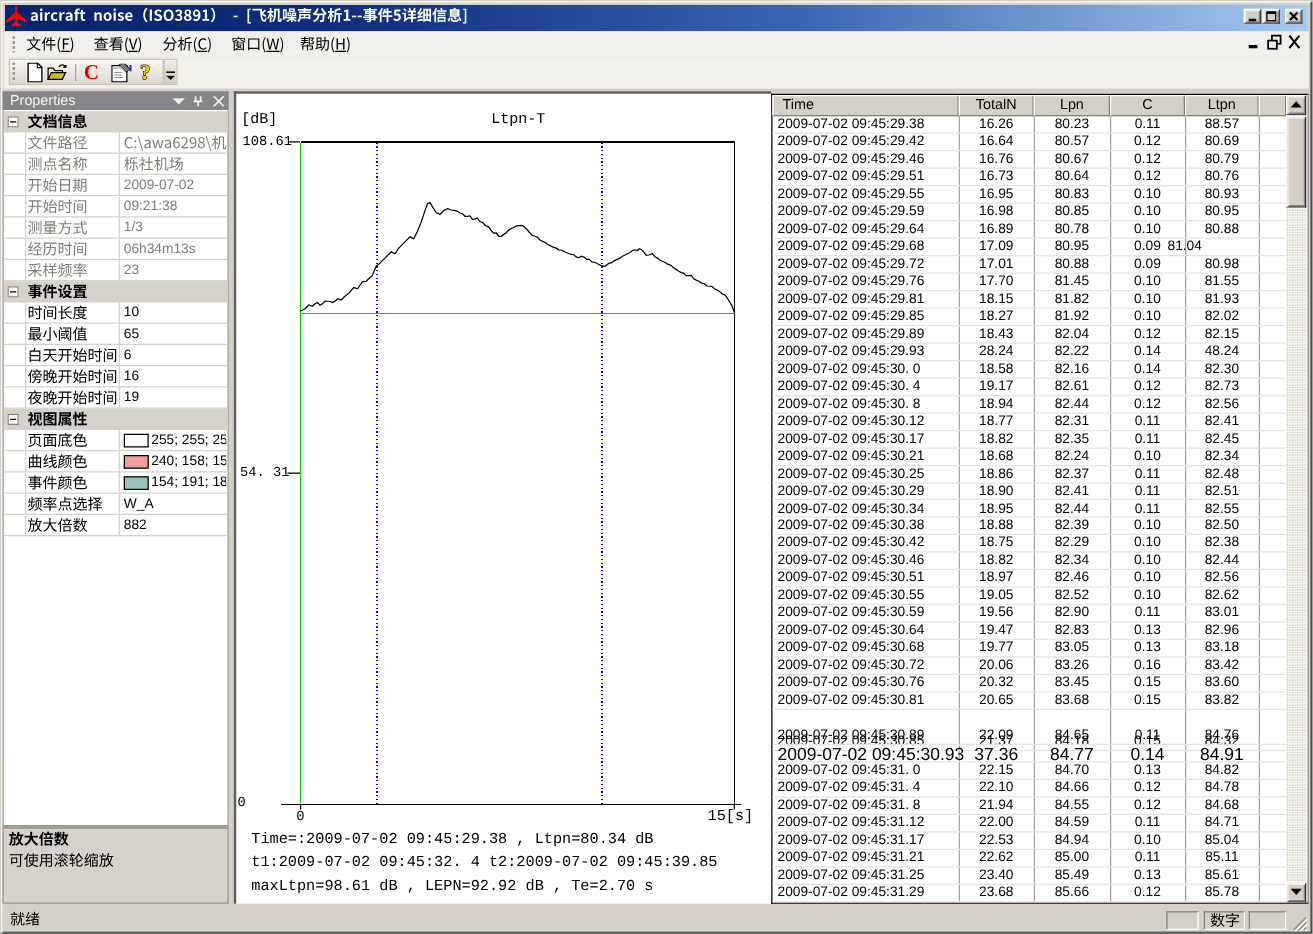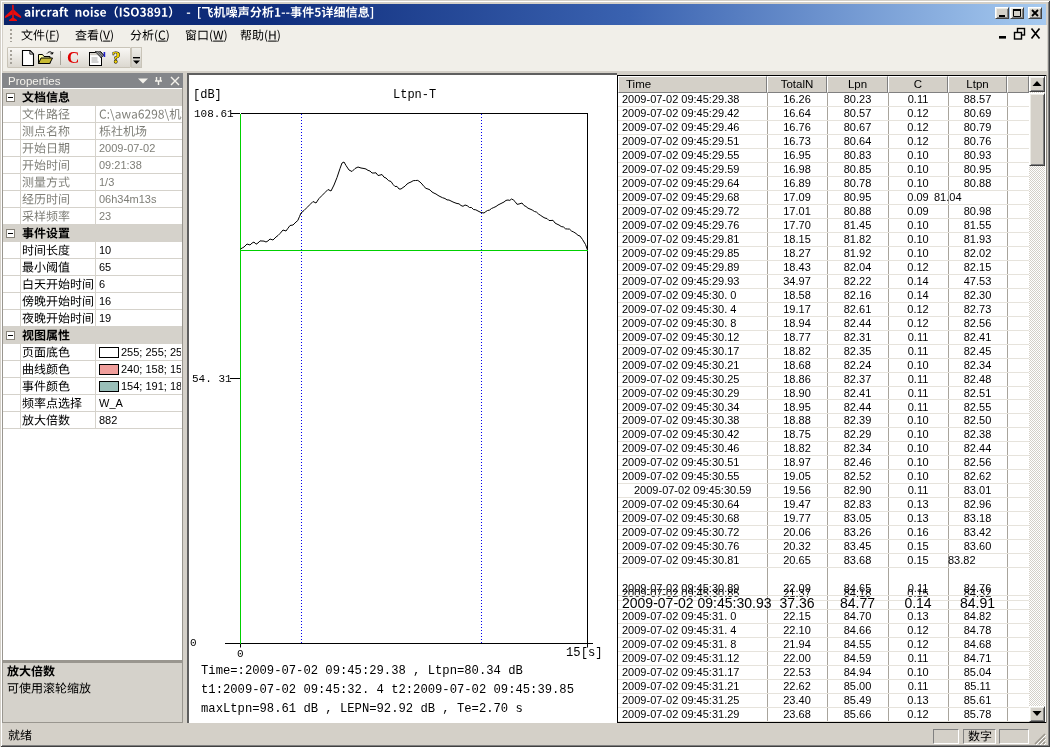--- a/index.html
+++ b/index.html
@@ -603,24 +603,24 @@
   </div>
 <div class="abs" style="left:618px;top:260.73px;width:412px;height:13.98px;border-bottom:1px solid #e6e3dc;font-size:11px;line-height:13.98px;white-space:nowrap">
     <span style="position:absolute;left:4px">2009-07-02 09:45:29.89</span>
     <span style="position:absolute;left:149px;width:60px;text-align:center">18.43</span>
     <span style="position:absolute;left:209px;width:61px;text-align:center">82.04</span>
     <span style="position:absolute;left:270px;width:60px;text-align:center">0.12</span>
     <span style="position:absolute;left:330px;width:59px;text-align:center">82.15</span>
   </div>
 <div class="abs" style="left:618px;top:274.71px;width:412px;height:13.98px;border-bottom:1px solid #e6e3dc;font-size:11px;line-height:13.98px;white-space:nowrap">
     <span style="position:absolute;left:4px">2009-07-02 09:45:29.93</span>
-    <span style="position:absolute;left:149px;width:60px;text-align:center">34.97</span>
+    <span style="position:absolute;left:149px;width:60px;text-align:center">28.24</span>
     <span style="position:absolute;left:209px;width:61px;text-align:center">82.22</span>
     <span style="position:absolute;left:270px;width:60px;text-align:center">0.14</span>
-    <span style="position:absolute;left:330px;width:59px;text-align:center">47.53</span>
+    <span style="position:absolute;left:330px;width:59px;text-align:center">48.24</span>
   </div>
 <div class="abs" style="left:618px;top:288.69px;width:412px;height:13.98px;border-bottom:1px solid #e6e3dc;font-size:11px;line-height:13.98px;white-space:nowrap">
     <span style="position:absolute;left:4px">2009-07-02 09:45:30. 0</span>
     <span style="position:absolute;left:149px;width:60px;text-align:center">18.58</span>
     <span style="position:absolute;left:209px;width:61px;text-align:center">82.16</span>
     <span style="position:absolute;left:270px;width:60px;text-align:center">0.14</span>
     <span style="position:absolute;left:330px;width:59px;text-align:center">82.30</span>
   </div>
 <div class="abs" style="left:618px;top:302.67px;width:412px;height:13.98px;border-bottom:1px solid #e6e3dc;font-size:11px;line-height:13.98px;white-space:nowrap">
     <span style="position:absolute;left:4px">2009-07-02 09:45:30. 4</span>
@@ -707,21 +707,21 @@
     <span style="position:absolute;left:330px;width:59px;text-align:center">82.56</span>
   </div>
 <div class="abs" style="left:618px;top:470.40px;width:412px;height:13.98px;border-bottom:1px solid #e6e3dc;font-size:11px;line-height:13.98px;white-space:nowrap">
     <span style="position:absolute;left:4px">2009-07-02 09:45:30.55</span>
     <span style="position:absolute;left:149px;width:60px;text-align:center">19.05</span>
     <span style="position:absolute;left:209px;width:61px;text-align:center">82.52</span>
     <span style="position:absolute;left:270px;width:60px;text-align:center">0.10</span>
     <span style="position:absolute;left:330px;width:59px;text-align:center">82.62</span>
   </div>
 <div class="abs" style="left:618px;top:484.38px;width:412px;height:13.98px;border-bottom:1px solid #e6e3dc;font-size:11px;line-height:13.98px;white-space:nowrap">
-    <span style="position:absolute;left:16px">2009-07-02 09:45:30.59</span>
+    <span style="position:absolute;left:4px">2009-07-02 09:45:30.59</span>
     <span style="position:absolute;left:149px;width:60px;text-align:center">19.56</span>
     <span style="position:absolute;left:209px;width:61px;text-align:center">82.90</span>
     <span style="position:absolute;left:270px;width:60px;text-align:center">0.11</span>
     <span style="position:absolute;left:330px;width:59px;text-align:center">83.01</span>
   </div>
 <div class="abs" style="left:618px;top:498.36px;width:412px;height:13.98px;border-bottom:1px solid #e6e3dc;font-size:11px;line-height:13.98px;white-space:nowrap">
     <span style="position:absolute;left:4px">2009-07-02 09:45:30.64</span>
     <span style="position:absolute;left:149px;width:60px;text-align:center">19.47</span>
     <span style="position:absolute;left:209px;width:61px;text-align:center">82.83</span>
     <span style="position:absolute;left:270px;width:60px;text-align:center">0.13</span>
@@ -746,21 +746,21 @@
     <span style="position:absolute;left:149px;width:60px;text-align:center">20.32</span>
     <span style="position:absolute;left:209px;width:61px;text-align:center">83.45</span>
     <span style="position:absolute;left:270px;width:60px;text-align:center">0.15</span>
     <span style="position:absolute;left:330px;width:59px;text-align:center">83.60</span>
   </div>
 <div class="abs" style="left:618px;top:554.27px;width:412px;height:13.98px;border-bottom:1px solid #e6e3dc;font-size:11px;line-height:13.98px;white-space:nowrap">
     <span style="position:absolute;left:4px">2009-07-02 09:45:30.81</span>
     <span style="position:absolute;left:149px;width:60px;text-align:center">20.65</span>
     <span style="position:absolute;left:209px;width:61px;text-align:center">83.68</span>
     <span style="position:absolute;left:270px;width:60px;text-align:center">0.15</span>
-    <span style="position:absolute;left:330px;width:59px;">83.82</span>
+    <span style="position:absolute;left:330px;width:59px;text-align:center">83.82</span>
   </div>
 <div class="abs" style="left:618px;top:587px;width:412px;height:13.98px;border-bottom:1px solid #e6e3dc;font-size:11px;line-height:13.98px;white-space:nowrap">
     <span style="position:absolute;left:4px">2009-07-02 09:45:30.85</span>
     <span style="position:absolute;left:149px;width:60px;text-align:center">21.37</span>
     <span style="position:absolute;left:209px;width:61px;text-align:center">84.18</span>
     <span style="position:absolute;left:270px;width:60px;text-align:center">0.15</span>
     <span style="position:absolute;left:330px;width:59px;text-align:center">84.32</span>
   </div>
 <div class="abs" style="left:618px;top:582.22px;width:412px;height:13.98px;border-bottom:1px solid #e6e3dc;font-size:11px;line-height:13.98px;white-space:nowrap">
     <span style="position:absolute;left:4px">2009-07-02 09:45:30.89</span>

